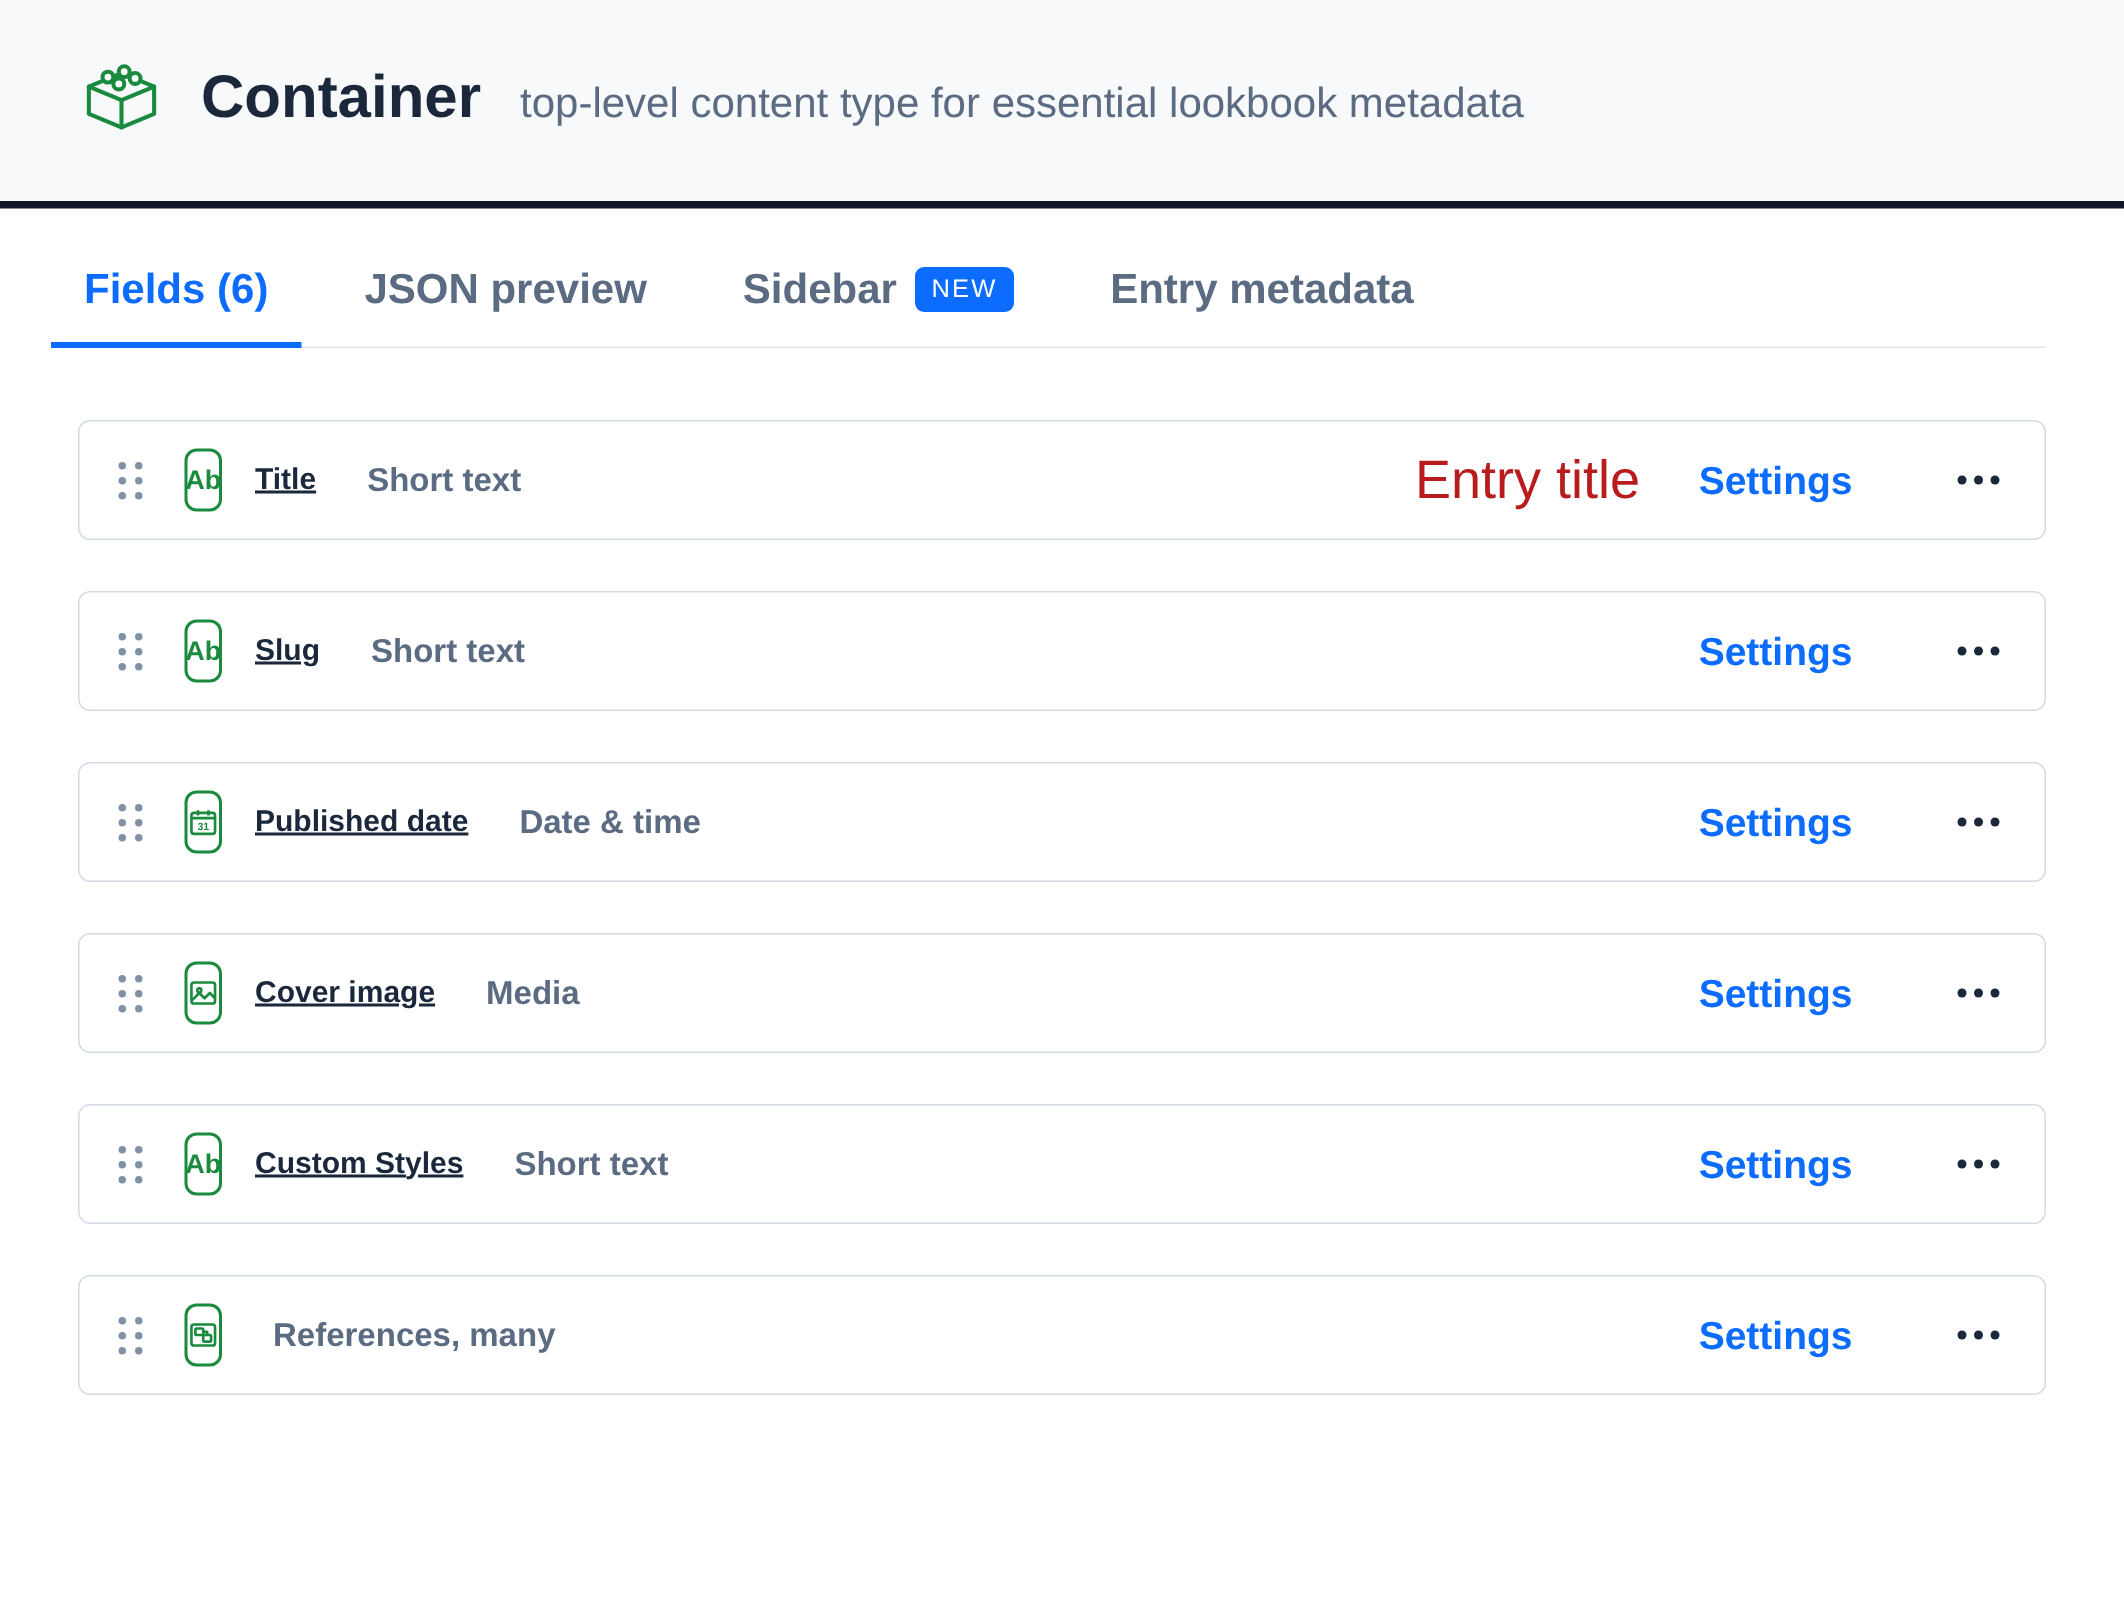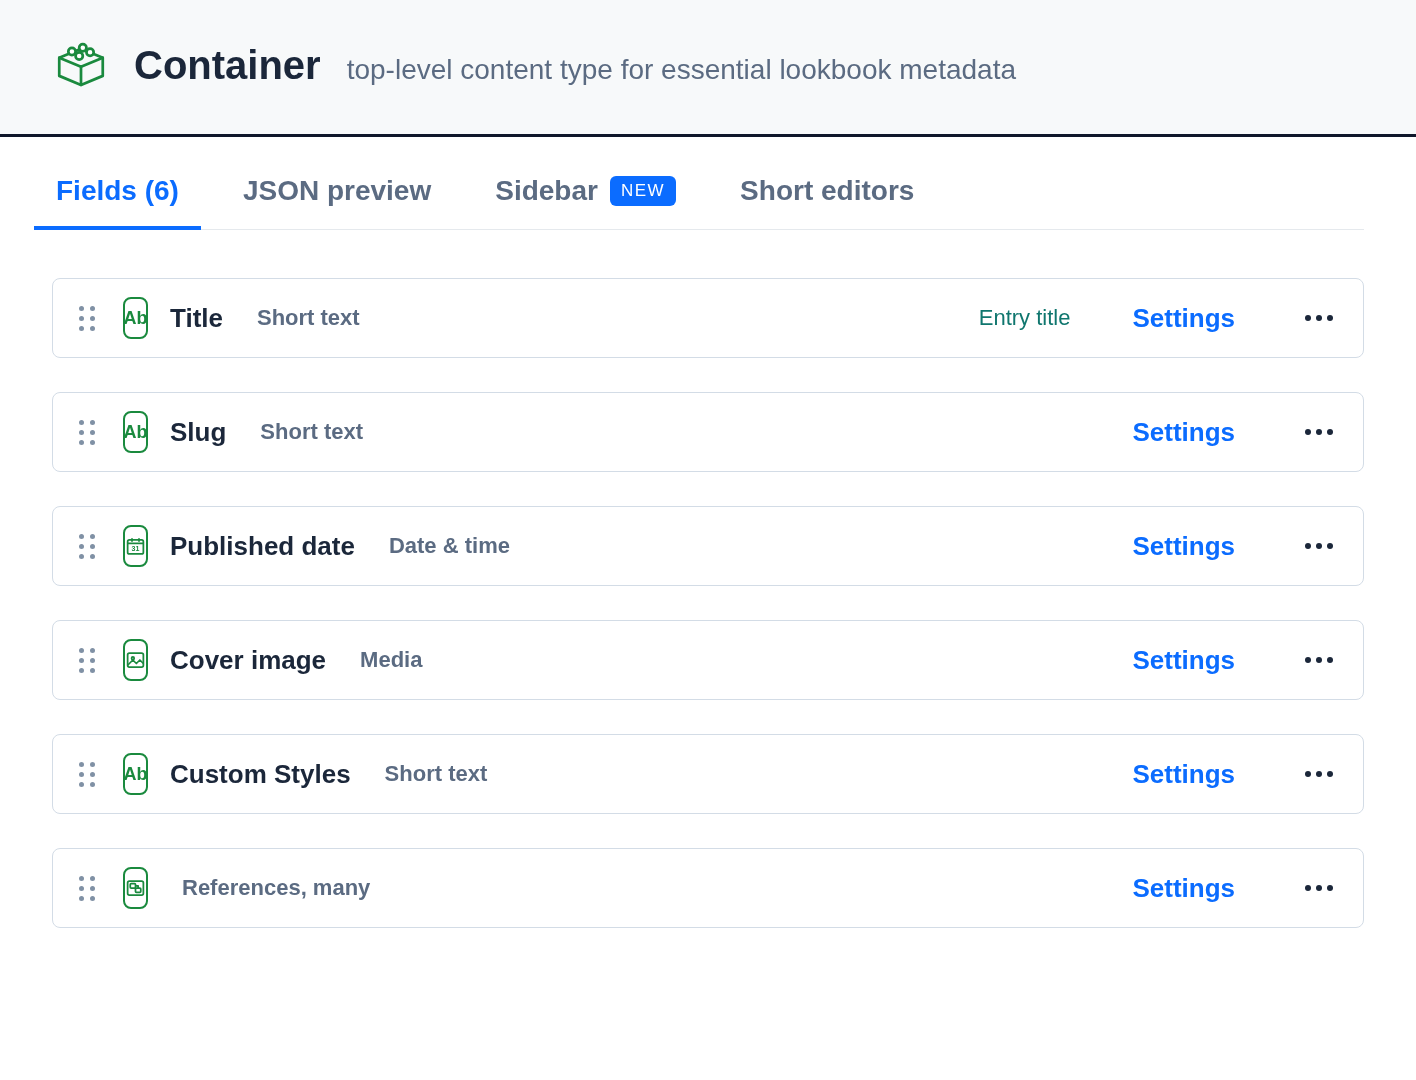--- a/index.html
+++ b/index.html
@@ -3,21 +3,21 @@
 <meta charset="utf-8">
 <style>
   * { box-sizing: border-box; margin: 0; padding: 0; }
   html, body { width: 1416px; font-family: -apple-system, BlinkMacSystemFont, "Segoe UI", Helvetica, Arial, sans-serif; color: #1b273a; background: #ffffff; }
   .header {
     display: flex;
     align-items: center;
     gap: 24px;
     padding: 36px 68px 40px 52px;
     background: #f7f9fa;
-    border-bottom: 3px solid #0f172a;
+    border-bottom: 5px solid #0f172a;
   }
   .header-icon {
     width: 58px; height: 58px;
     flex: 0 0 auto;
   }
   .header-title {
     font-size: 40px;
     font-weight: 700;
     color: #1b273a;
   }
@@ -100,35 +100,36 @@
     display: flex;
     align-items: center;
     justify-content: center;
     color: #1a8a3e;
     flex: 0 0 auto;
   }
   .type-icon .txt {
     font-size: 18px; font-weight: 700;
   }
   .field-name {
-    font-size: 26px;
+    font-size: 20px;
     font-weight: 700;
     color: #1b273a;
+    text-decoration: underline;
   }
   .field-type {
     font-size: 22px;
     font-weight: 700;
     color: #5b6b82;
     margin-left: 12px;
   }
   .spacer { flex: 1 1 auto; }
   .field-meta {
-    font-size: 22px;
-    color: #0f766e;
-    margin-right: 40px;
+    font-size: 36px;
+    color: #b91c1c;
+    margin-right: 17px;
   }
   .settings-link {
     font-size: 26px;
     font-weight: 600;
     color: #0b6cff;
     cursor: pointer;
     margin-right: 44px;
   }
   .more-btn {
     width: 36px;
@@ -167,21 +168,21 @@
     <span>Fields (6)</span>
   </div>
   <div class="tab">
     <span>JSON preview</span>
   </div>
   <div class="tab">
     <span>Sidebar</span>
     <span class="badge-new">NEW</span>
   </div>
   <div class="tab">
-    <span>Short editors</span>
+    <span>Entry metadata</span>
   </div>
 </div>
 
 <div class="fields">
 
   <div class="field-row">
     <div class="drag-handle">
         <span></span>
         <span></span>
         <span></span>

